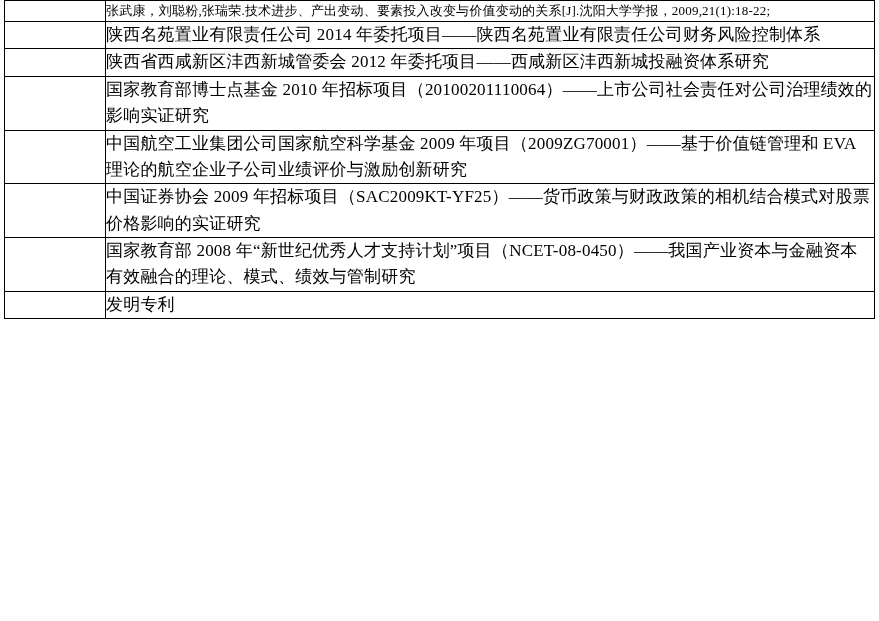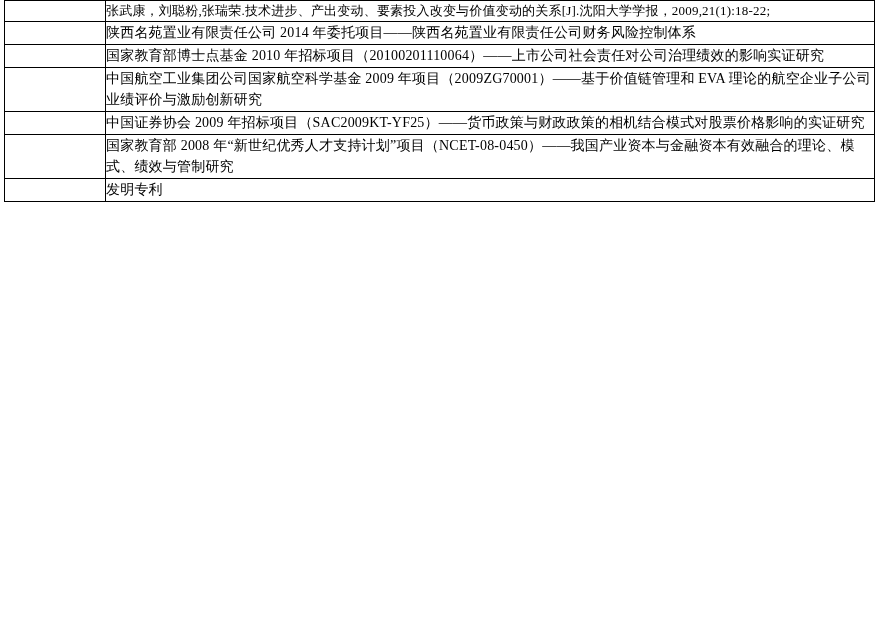--- a/index.html
+++ b/index.html
@@ -33,21 +33,21 @@
     vertical-align: middle;
   }
   td.label-col {
     width: 100px;
   }
   td.content-col {
     width: 768px;
     padding: 6px 8px 6px 10px;
   }
   .cell-text {
-    font-size: 14px;
+    font-size: 17px;
     line-height: 1.55;
     letter-spacing: 0.2px;
     word-break: break-all;
   }
   .cell-text.heading {
     font-weight: bold;
     font-size: 14px;
   }
   .row-ref .cell-text {
     font-size: 13px;
@@ -62,20 +62,26 @@
       <tr class="row-ref">
         <td class="label-col"></td>
         <td class="content-col">
           <div class="cell-text">张武康，刘聪粉,张瑞荣.技术进步、产出变动、要素投入改变与价值变动的关系[J].沈阳大学学报，2009,21(1):18-22;</div>
         </td>
       </tr>
       <tr>
         <td class="label-col"></td>
         <td class="content-col">
           <div class="cell-text">陕西名苑置业有限责任公司 2014 年委托项目——陕西名苑置业有限责任公司财务风险控制体系</div>
+        </td>
+      </tr>
+      <tr>
+        <td class="label-col"></td>
+        <td class="content-col">
+          <div class="cell-text">陕西省西咸新区沣西新城管委会 2012 年委托项目——西咸新区沣西新城投融资体系研究</div>
         </td>
       </tr>
       <tr>
         <td class="label-col"></td>
         <td class="content-col">
           <div class="cell-text">国家教育部博士点基金 2010 年招标项目（20100201110064）——上市公司社会责任对公司治理绩效的影响实证研究</div>
         </td>
       </tr>
       <tr>
         <td class="label-col"></td>

